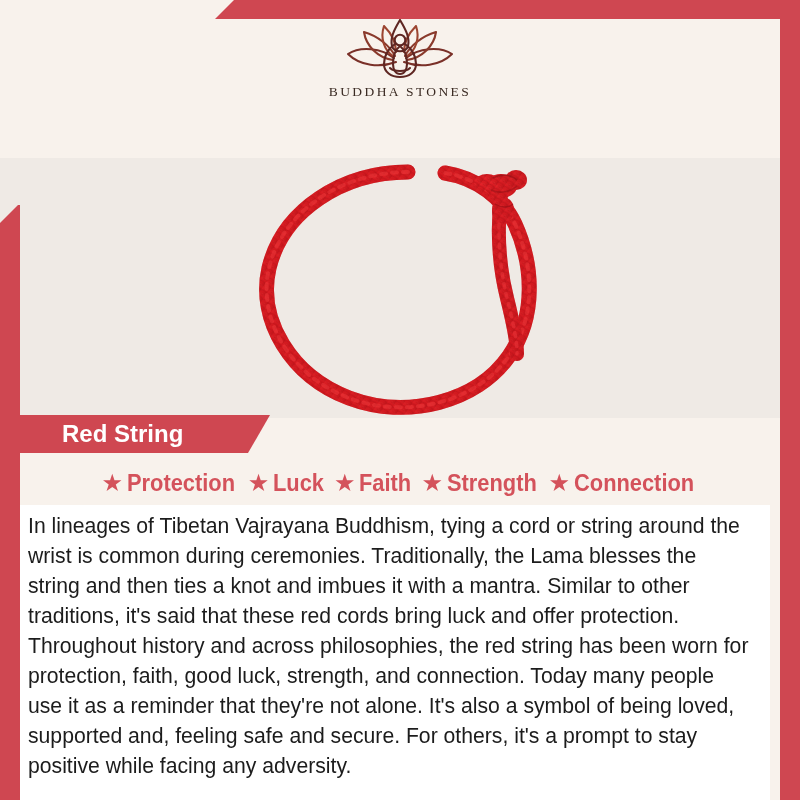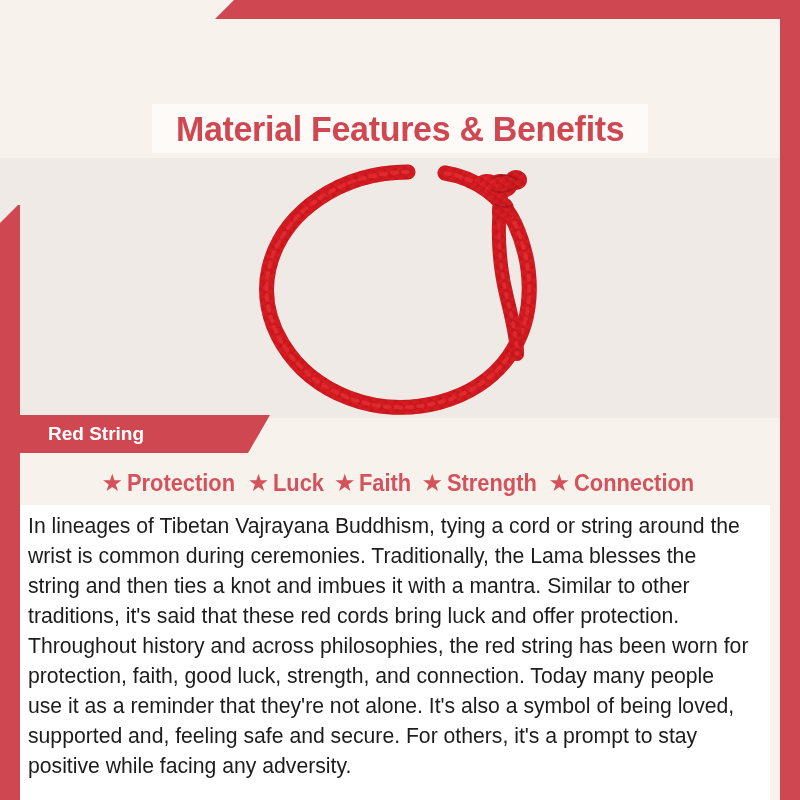--- a/index.html
+++ b/index.html
@@ -134,23 +134,23 @@
   .name-banner {
     position: absolute;
     left: 20px; top: 415px;
     width: 250px; height: 38px;
     background: #cf4751;
     clip-path: polygon(0 0, 100% 0, calc(100% - 22px) 100%, 0 100%);
     display: flex;
     align-items: center;
   }
   .name-banner-text {
-    margin-left: 28px;
+    margin-left: 42px;
     font-family: "Liberation Sans", sans-serif;
-    font-size: 19px;
+    font-size: 24px;
     font-weight: bold;
     color: #ffffff;
     letter-spacing: 0px;
   }
 
   
   .features-row {
     position: absolute;
     left: 20px; top: 466px;
     width: 762px; height: 34px;
@@ -206,24 +206,52 @@
   <div class="bg-top"></div>
   <div class="bg-photo"></div>
   <div class="bg-lower"></div>
 
   <div class="bar-top"></div>
   <div class="bar-right"></div>
   <div class="bar-left"></div>
   <div class="bar-left-lower"></div>
   <div class="bar-bottom"></div>
 
-
-  <div class="title-panel">
-    <span class="title-text">Material Features &amp; Benefits</span>
-  </div>
+  <div class="logo-block">
+    <svg class="logo-mark" viewBox="0 0 124 66">
+      <g fill="none" stroke="#5e2622" stroke-width="2.1" stroke-linecap="round" stroke-linejoin="round">
+
+        <path d="M58 46 C42 52, 22 50, 10 38 C22 30, 44 32, 56 42" stroke="#7a3028"></path>
+
+        <path d="M66 46 C82 52, 102 50, 114 38 C102 30, 80 32, 68 42" stroke="#7a3028"></path>
+
+        <path d="M55 44 C40 42, 28 30, 26 16 C40 20, 52 30, 57 40" stroke="#8a3a2c"></path>
+
+        <path d="M69 44 C84 42, 96 30, 98 16 C84 20, 72 30, 67 40" stroke="#8a3a2c"></path>
+
+        <path d="M55 40 C46 34, 42 22, 46 10 C54 18, 58 28, 58 36" stroke="#9c4430"></path>
+
+        <path d="M69 40 C78 34, 82 22, 78 10 C70 18, 66 28, 66 36" stroke="#9c4430"></path>
+
+        <path d="M62 4 C56 14, 52 22, 54 30 C56 37, 68 37, 70 30 C72 22, 68 14, 62 4" stroke="#5e2622"></path>
+
+        <circle cx="62" cy="24" r="5.3" stroke="#5e2622"></circle>
+
+        <path d="M57 28 C50 33, 46 40, 46 48" stroke="#5e2622"></path>
+        <path d="M67 28 C74 33, 78 40, 78 48" stroke="#5e2622"></path>
+
+        <path d="M62 30 C57 34, 55 42, 55 48 C55 54, 58 58, 62 58 C66 58, 69 54, 69 48 C69 42, 67 34, 62 30" stroke="#5e2622"></path>
+
+        <path d="M46 48 C46 56, 53 61, 62 61 C71 61, 78 56, 78 48" stroke="#5e2622"></path>
+        <path d="M52 52 C56 56, 68 56, 72 52" stroke="#5e2622"></path>
+      </g>
+    </svg>
+    <span class="logo-wordmark">BUDDHA STONES</span>
+  </div>
+
 
   <div class="photo-area">
     <svg class="bracelet-svg" viewBox="0 0 360 262">
       <defs>
         <linearGradient id="cordGrad" x1="0" y1="0" x2="1" y2="1">
           <stop offset="0%" stop-color="#e8232a"></stop>
           <stop offset="45%" stop-color="#d91c22"></stop>
           <stop offset="100%" stop-color="#b8141a"></stop>
         </linearGradient>
         <pattern id="braid" width="7" height="7" patternUnits="userSpaceOnUse" patternTransform="rotate(35)">

